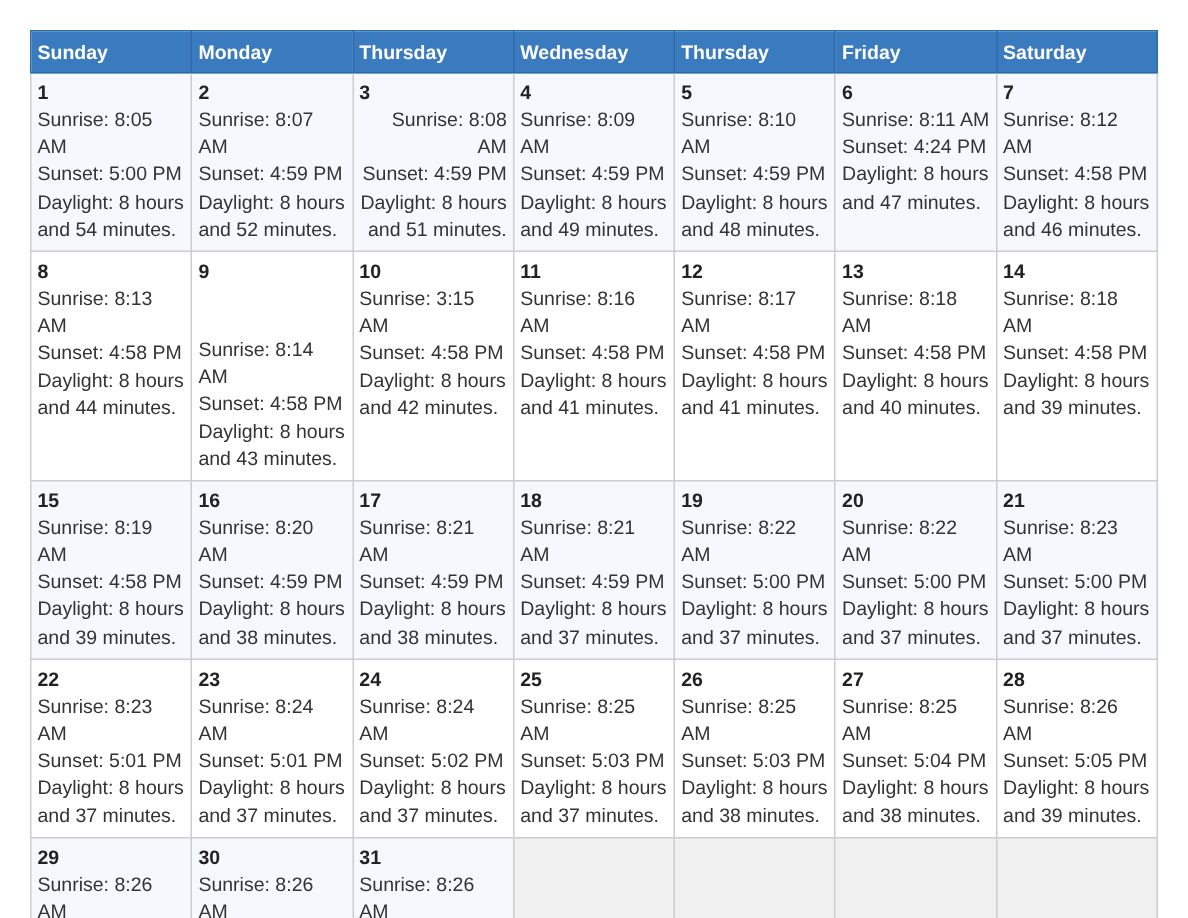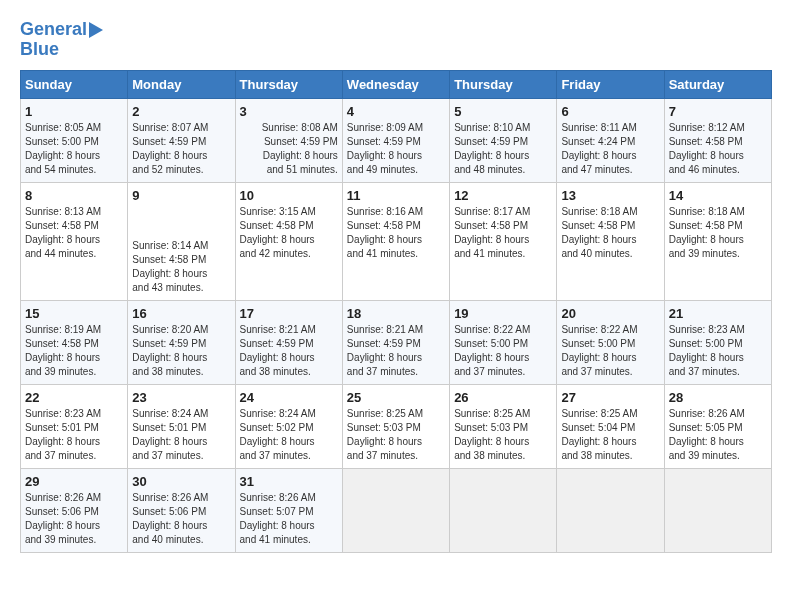--- a/index.html
+++ b/index.html
@@ -90,47 +90,32 @@
       background-color: #fff;
     }
     .day-num {
       font-size: 13px;
       font-weight: bold;
       color: #222;
       display: block;
       margin-bottom: 2px;
     }
     .day-info {
-      font-size: 10px;
+      font-size: 13px;
       color: #333;
       line-height: 1.4;
     }
     .empty-cell {
       background-color: #f0f0f0 !important;
     }
   </style>
 </head>
 <body>
 
 <div class="page">
-  <div class="header">
-    <div class="logo">
-      <div class="logo-line">
-        <span class="logo-text"><span>General</span></span>
-        <span class="logo-arrow"></span>
-      </div>
-      <div>
-        <span class="logo-text" style="color:#3a7abf;font-size:18px;font-weight:bold;">Blue</span>
-      </div>
-    </div>
-    <div class="title-block">
-      <div class="month-title"></div>
-      <div class="subtitle"></div>
-    </div>
-  </div>
 
   <table>
     <thead>
       <tr>
       <th>Sunday</th>
           <th>Monday</th>
           <th>Thursday</th>
           <th>Wednesday</th>
           <th>Thursday</th>
           <th>Friday</th>

